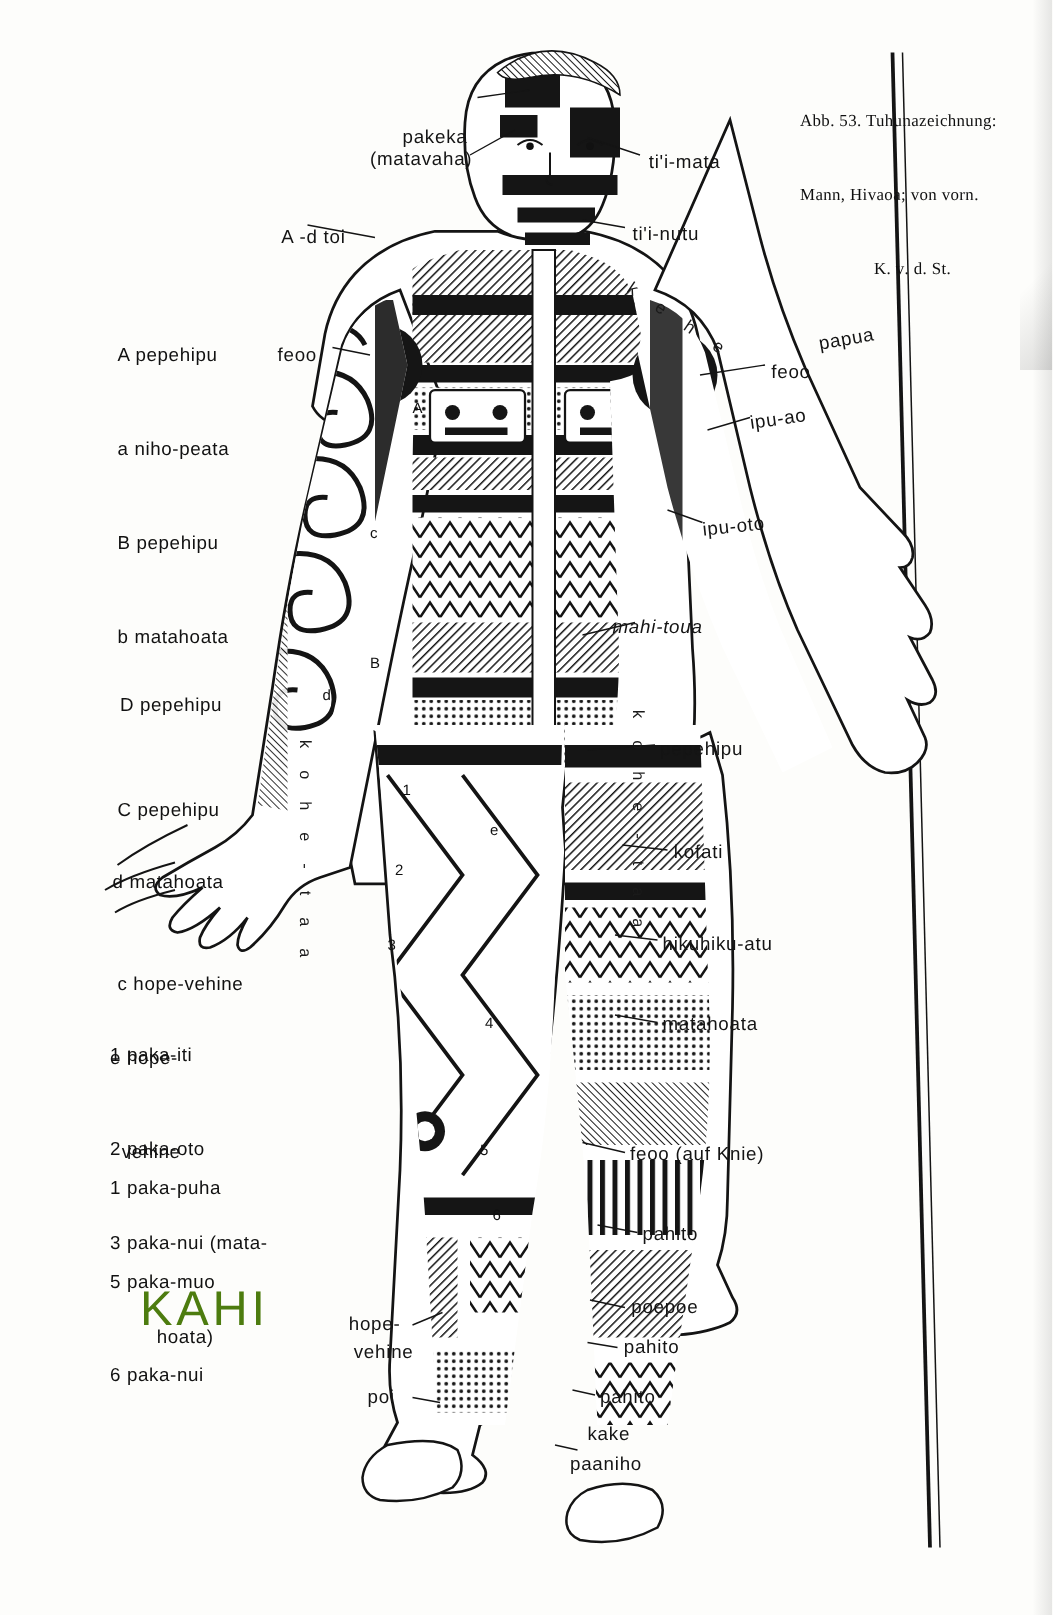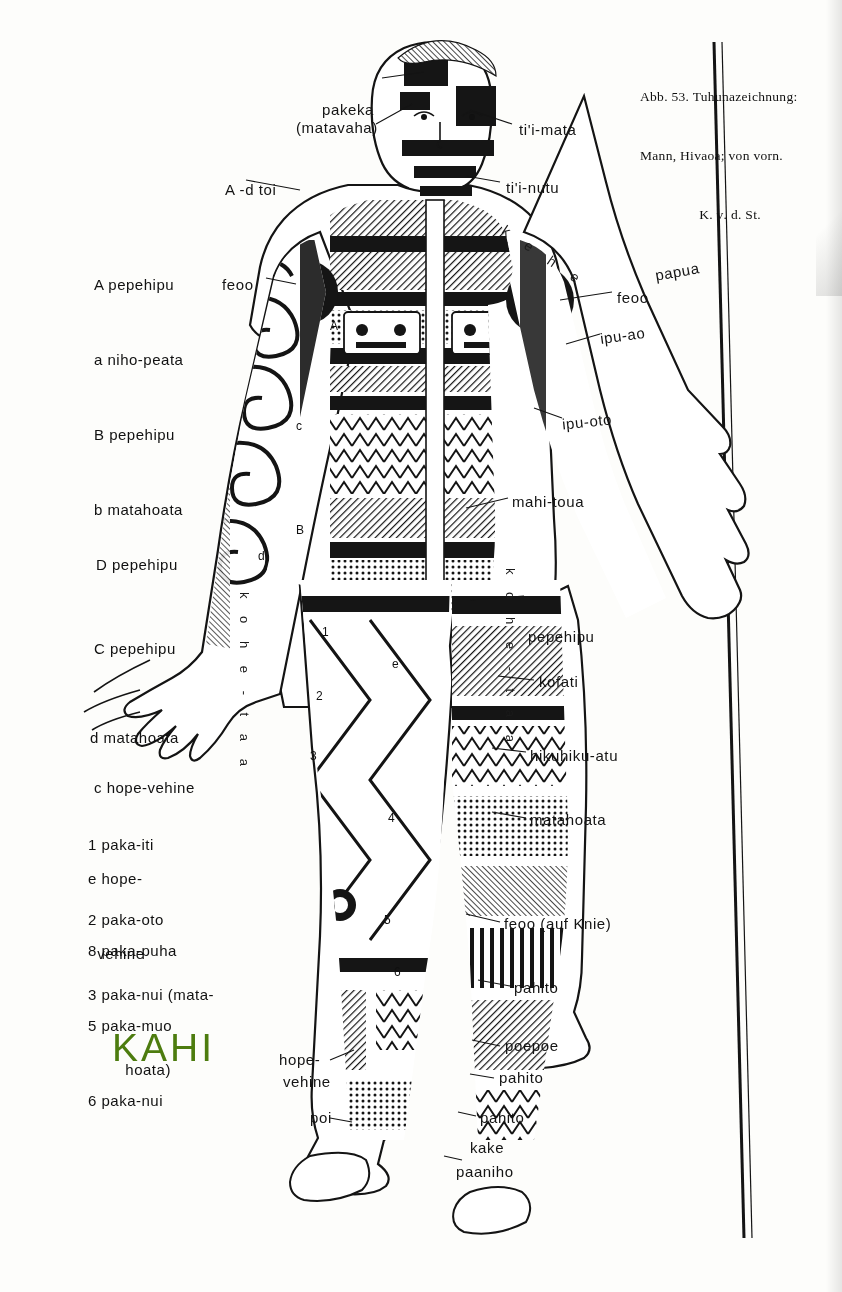--- a/index.html
+++ b/index.html
@@ -353,61 +353,61 @@
     <div>b matahoata</div>
     <div style="height:14px;"></div>
     <div>C pepehipu</div>
     <div style="height:14px;"></div>
     <div>c hope-vehine</div>
   </div>
 
   <div class="legend" style="left:96px; top:502px;">
     <div>D pepehipu</div>
     <div style="height:16px;"></div>
-    <div style="margin-left:-6px;margin-top:32px;">d matahoata</div>
+    <div style="margin-left:-6px;">d matahoata</div>
     <div style="height:16px;"></div>
     <div style="margin-left:-8px;">e hope-</div>
     <div style="margin-left:-8px;">  vehine</div>
   </div>
 
   <div class="legend" style="left:88px; top:782px;">
     <div>1 paka-iti</div>
     <div>2 paka-oto</div>
     <div>3 paka-nui (mata-</div>
     <div>        hoata)</div>
   </div>
 
   <div class="legend" style="left:88px; top:888px;">
-    <div>8 paka-puha</div>
+    <div>1 paka-puha</div>
     <div>5 paka-muo</div>
     <div>6 paka-nui</div>
   </div>
 
   <div class="title-big" style="left:112px; top:1026px;">KAHI</div>
 
   <div class="lbl" style="left:519px; top:120px;">ti'i-mata</div>
   <div class="lbl" style="left:506px; top:178px;text-align:right;">ti'i-nutu</div>
   <div class="lbl" style="left:655px; top:262px; transform:rotate(-10deg);">papua</div>
   <div class="lbl" style="left:617px; top:288px;">feoo</div>
   <div class="lbl" style="left:600px; top:326px; transform:rotate(-8deg);">ipu-ao</div>
   <div class="lbl" style="left:562px; top:412px; transform:rotate(-6deg);">ipu-oto</div>
-  <div class="lbl" style="left:512px; top:492px;">mahi-toua</div>
-  <div class="lbl" style="left:528px; top:590px;margin-top:37px;">pepehipu</div>
+  <div class="lbl" style="left:490px; top:492px;font-style:italic;">mahi-toua</div>
+  <div class="lbl" style="left:528px; top:590px;">pepehipu</div>
   <div class="lbl" style="left:539px; top:672px;">kofati</div>
   <div class="lbl" style="left:530px; top:746px;">hikuhiku-atu</div>
   <div class="lbl" style="left:530px; top:810px;">matahoata</div>
   <div class="lbl" style="left:504px; top:914px;">feoo (auf Knie)</div>
   <div class="lbl" style="left:514px; top:978px;">pahito</div>
   <div class="lbl" style="left:505px; top:1036px;">poepoe</div>
   <div class="lbl" style="left:499px; top:1068px;">pahito</div>
   <div class="lbl" style="left:480px; top:1108px;">pahito</div>
   <div class="lbl" style="left:470px; top:1138px;">kake</div>
   <div class="lbl" style="left:456px; top:1162px;">paaniho</div>
 
   <div class="lbl" style="left:279px; top:1050px;">hope-</div>
   <div class="lbl" style="left:283px; top:1072px;">vehine</div>
-  <div class="lbl" style="left:310px; top:1108px;">poi</div>
+  <div class="lbl" style="left:294px; top:1108px;">poi</div>
 
   <div class="rot" style="left:508px; top:222px; transform:rotate(34deg); letter-spacing:8px;">k e h e</div>
   <div class="rot" style="left:252px; top:592px; transform:rotate(90deg); letter-spacing:7px; font-size:13px;">k o h e - t a a</div>
   <div class="rot" style="left:518px; top:568px; transform:rotate(90deg); letter-spacing:7px; font-size:13px;">k o h e - t a a</div>
 
 </div>
 
 </body></html>

